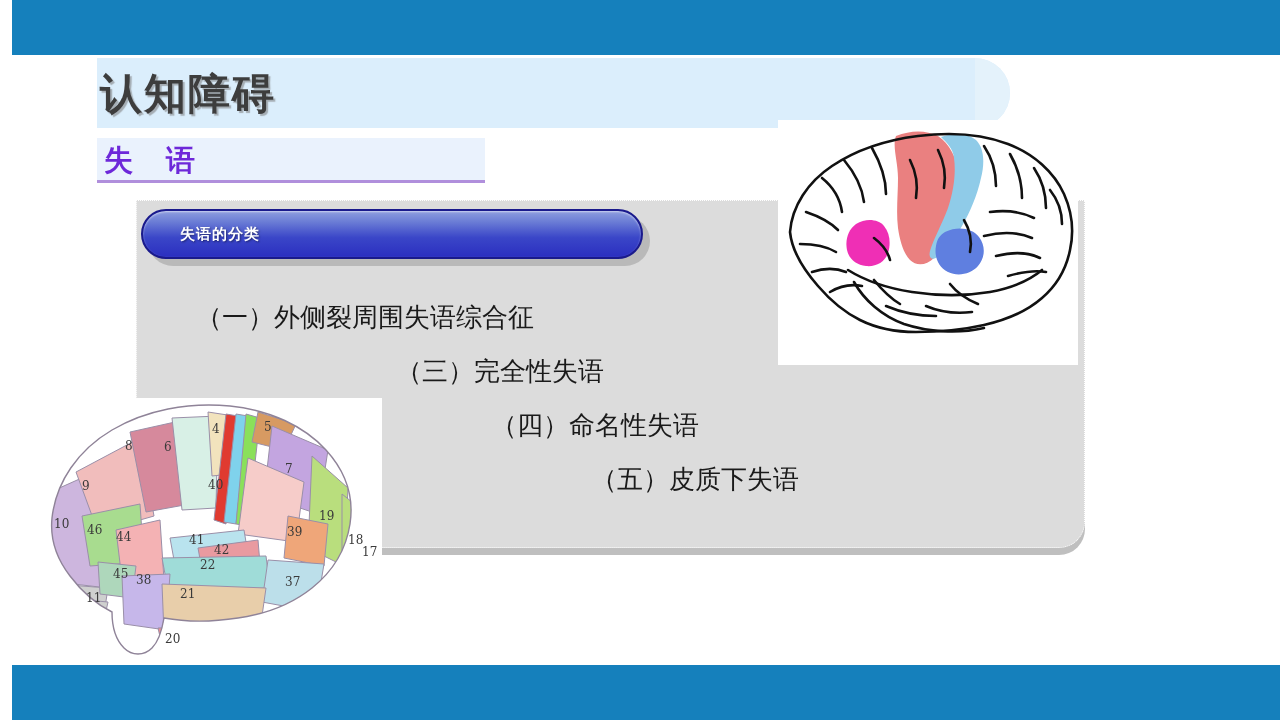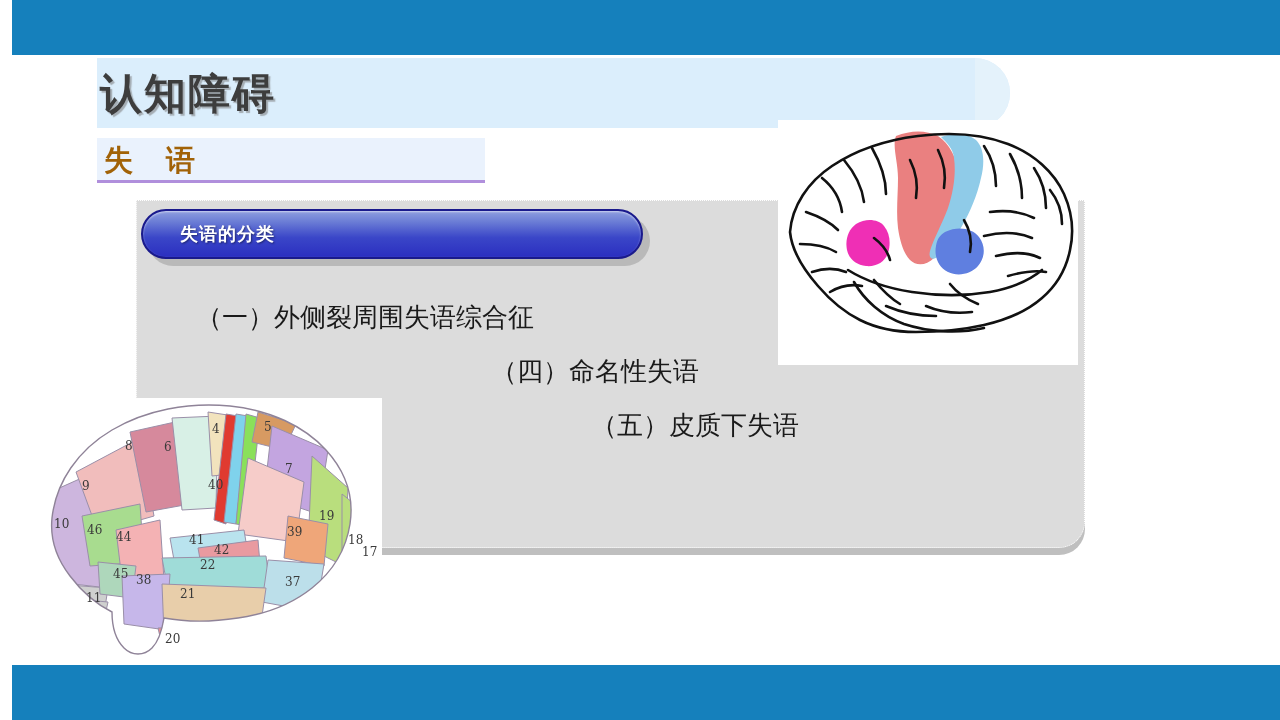--- a/index.html
+++ b/index.html
@@ -19,38 +19,38 @@
       background:#e4f2fb;border-radius:0 40px 40px 0;}
   .title-text{position:absolute;left:88px;top:63px;width:600px;height:62px;
       font-size:42px;font-weight:bold;color:#3d3d3d;line-height:62px;
       letter-spacing:2px;
       text-shadow:2px 2px 1px rgba(120,120,120,.55);}
 
   
   .sub-band{position:absolute;left:85px;top:138px;width:388px;height:42px;background:#eaf2fd;}
   .sub-underline{position:absolute;left:85px;top:180px;width:388px;height:3px;background:#b08fdc;}
   .sub-text{position:absolute;left:92px;top:140px;height:40px;line-height:40px;
-      font-size:29px;font-weight:bold;color:#a16207;letter-spacing:2px;}
+      font-size:29px;font-weight:bold;color:#6d28d9;letter-spacing:2px;}
 
   
   .panel-shadow{position:absolute;left:131px;top:207px;width:942px;height:348px;
       background:#bfbfbf;border-radius:0 0 26px 26px;}
   .panel{position:absolute;left:124px;top:200px;width:949px;height:348px;
       background:#dcdcdc;border:1px dotted #ffffff;box-sizing:border-box;
       border-radius:0 0 26px 26px;}
 
   
   .pill-shadow{position:absolute;left:136px;top:216px;width:502px;height:50px;
       background:#b9b9b9;border-radius:25px;filter:blur(0.4px);}
   .pill{position:absolute;left:129px;top:209px;width:502px;height:50px;
       border-radius:25px;border:2px solid #1a1a8c;box-sizing:border-box;
       background:linear-gradient(180deg,#8e9ede 0%,#6d7fd6 22%,#3a46c8 58%,#2b2fc0 100%);
       box-shadow:inset 0 1px 2px rgba(255,255,255,.55);}
   .pill-text{position:absolute;left:168px;top:209px;height:38px;line-height:50px;
-      font-size:18px;font-weight:bold;color:#ffffff;letter-spacing:1px;
+      font-size:15px;font-weight:bold;color:#ffffff;letter-spacing:1px;
       text-shadow:1px 1px 2px rgba(0,0,0,.45);text-align:center;}
 
   
   .list{position:absolute;left:124px;top:290px;width:949px;}
   .li{font-size:26px;color:#1a1a1a;height:54px;line-height:54px;white-space:nowrap;}
 
   
   .linebrain-box{position:absolute;left:766px;top:120px;width:300px;height:245px;background:#ffffff;}
   .linebrain{position:absolute;left:766px;top:120px;width:300px;height:245px;}
 
@@ -77,20 +77,21 @@
 
   <div class="panel-shadow"></div>
   <div class="panel"></div>
 
   <div class="pill-shadow"></div>
   <div class="pill"></div>
   <div class="pill-text">失语的分类</div>
 
   <div class="list">
     <div class="li" style="padding-left:60px">（一）外侧裂周围失语综合征</div>
+    <div class="li" style="padding-left:260px">（三）完全性失语</div>
     <div class="li" style="padding-left:355px">（四）命名性失语</div>
     <div class="li" style="padding-left:455px">（五）皮质下失语</div>
   </div>
 
   <div class="linebrain-box"></div>
   <svg class="linebrain" viewBox="0 0 300 245">
     <g fill="none" stroke="#111" stroke-width="2.6" stroke-linecap="round" stroke-linejoin="round">
 
       <g stroke="none">
         <path fill="#ea8080" d="M118 16 C133 10 148 10 160 16 C172 24 178 38 182 54 C186 70 184 88 178 104

